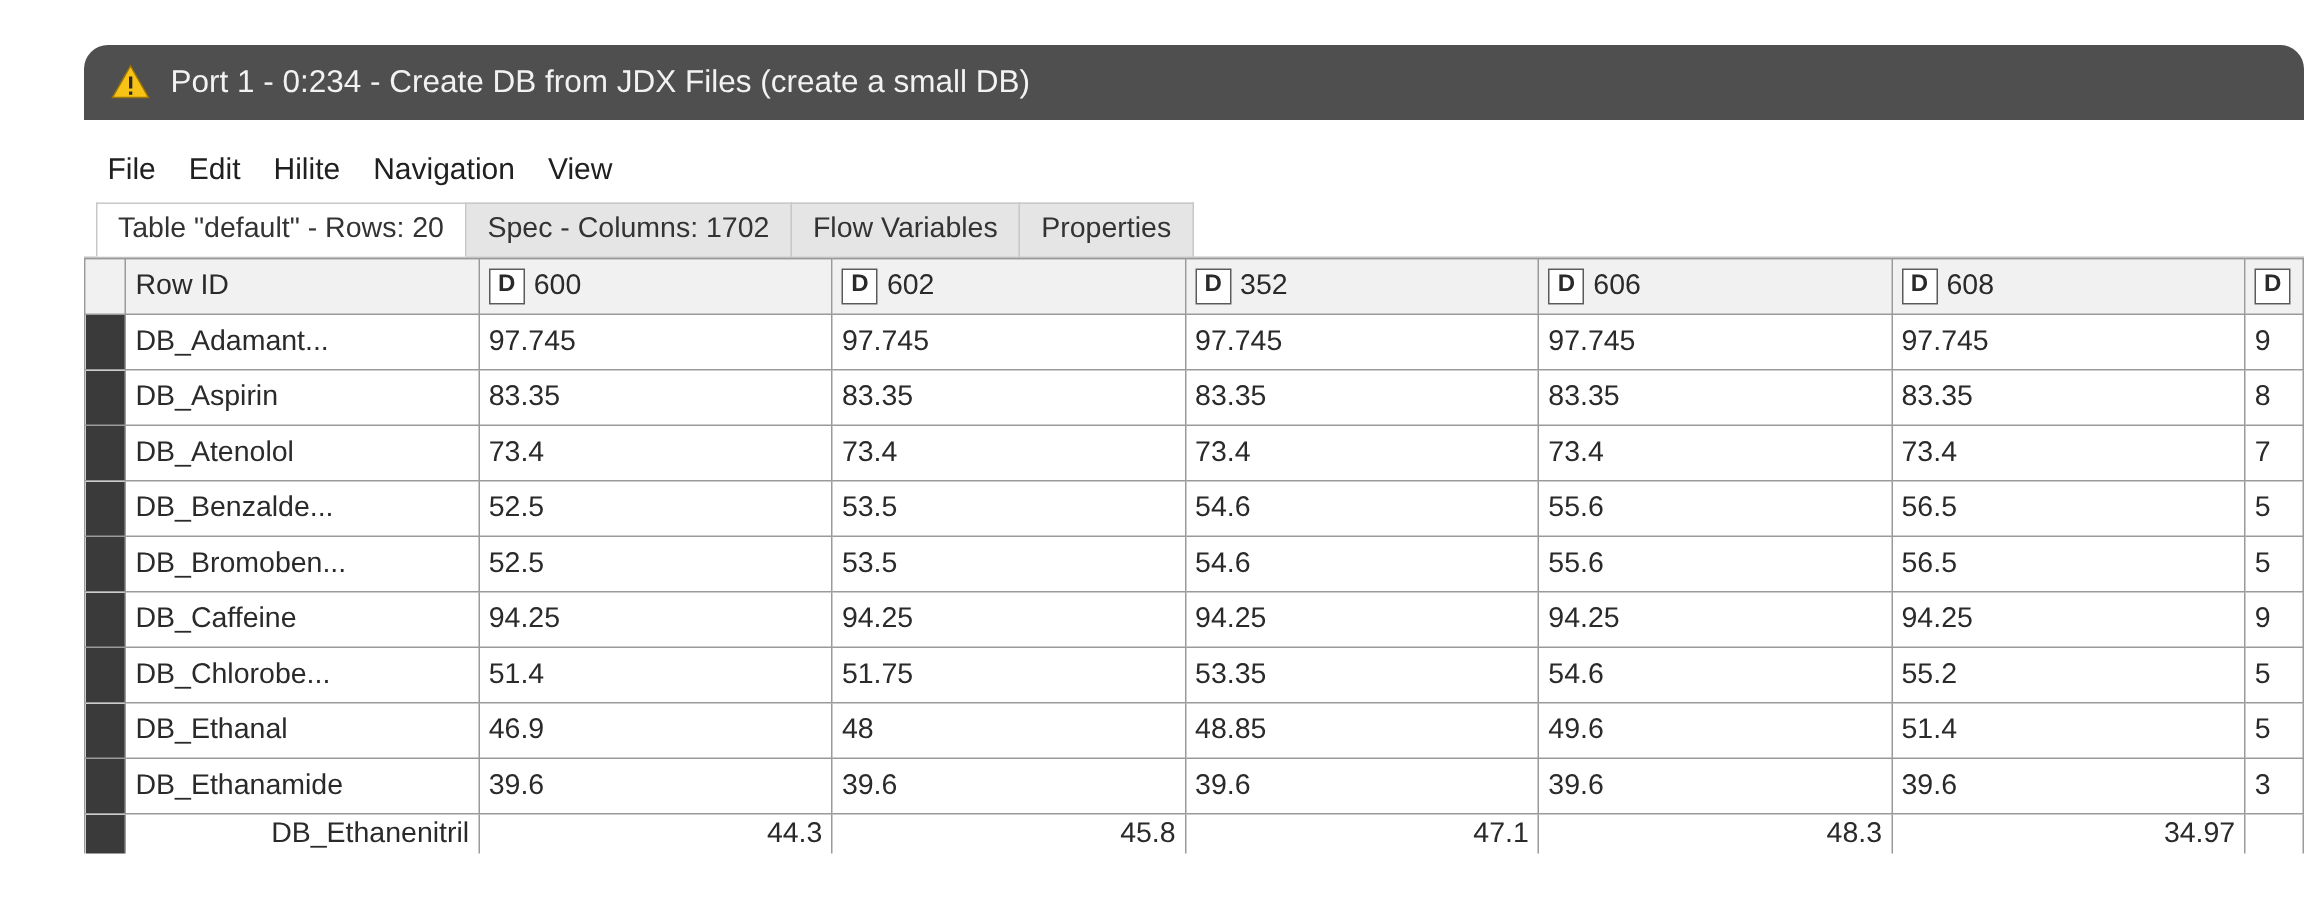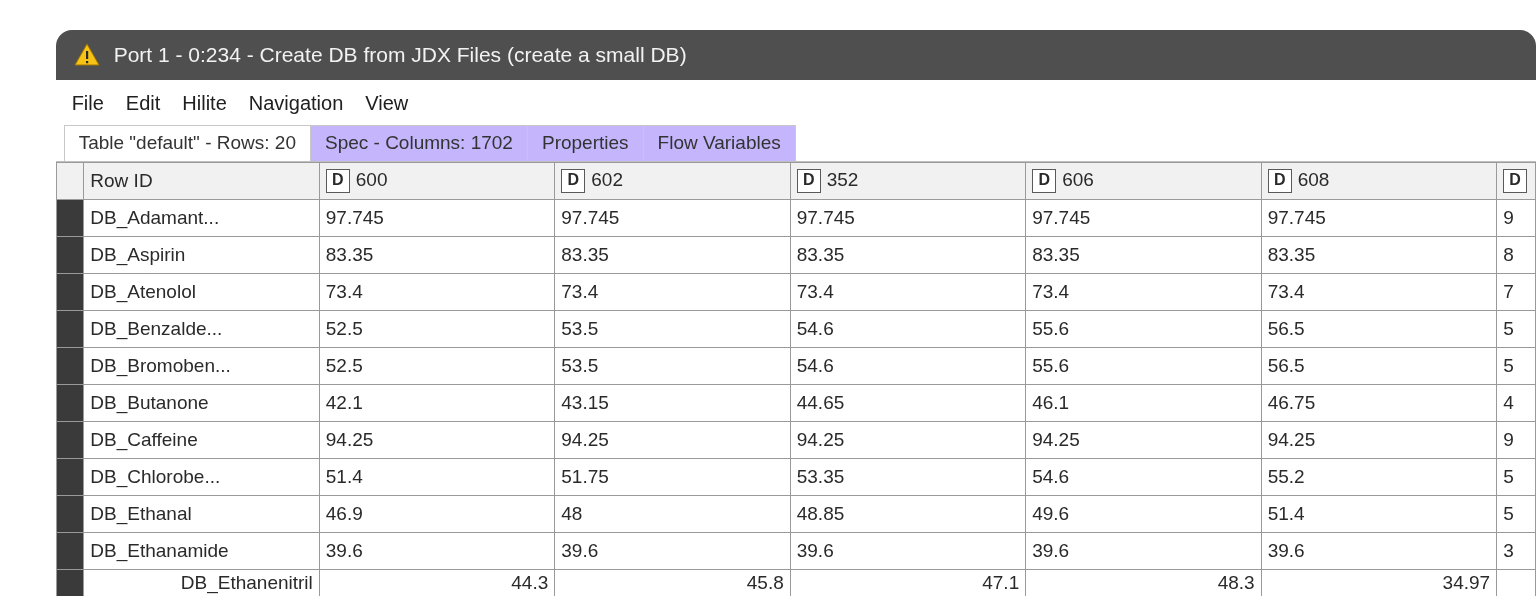--- a/index.html
+++ b/index.html
@@ -81,39 +81,39 @@
     height: 26px;
     display: inline-flex;
     align-items: center;
     justify-content: center;
   }
   .warn-icon svg { display:block; }
 
   .menubar {
     display: flex;
     gap: 22px;
-    padding: 12px 16px 10px 16px;
+    padding: 22px 16px 10px 16px;
     font-size: 20px;
     color: #202020;
     background: #fff;
   }
   .menubar span { cursor: default; }
 
   .tabstrip {
     display: flex;
     align-items: stretch;
     font-size: 19px;
     background: #fff;
     padding-left: 8px;
   }
   .tab {
     padding: 6px 14px 7px 14px;
     border: 1px solid #c8c8c8;
     border-bottom: none;
-    background: #c4b5fd;
+    background: #e5e5e5;
     color: #333;
     margin-right: -1px;
   }
   .tab.active {
     background: #fff;
     position: relative;
     z-index: 2;
   }
   .tab.first-active {
     border-left: 1px solid #c8c8c8;
@@ -227,22 +227,22 @@
         <span>File</span>
         <span>Edit</span>
         <span>Hilite</span>
         <span>Navigation</span>
         <span>View</span>
       </div>
 
     <div class="tabstrip" id="tabstrip">
         <div class="tab active first-active">Table "default" - Rows: 20</div>
         <div class="tab">Spec - Columns: 1702</div>
+        <div class="tab">Flow Variables</div>
         <div class="tab">Properties</div>
-        <div class="tab">Flow Variables</div>
       </div>
 
     <div class="table-wrap">
       <table class="data">
         <colgroup id="colgroup">
           <col class="marker">
           <col class="rowid">
         <col class="dcol">
             <col class="dcol">
             <col class="dcol">
@@ -308,30 +308,20 @@
               <td class="rowid">DB_Bromoben...</td>
               <td>52.5</td>
               <td>53.5</td>
               <td>54.6</td>
               <td>55.6</td>
               <td>56.5</td>
               <td>5</td>
             </tr>
             <tr>
               <td class="marker"></td>
-              <td class="rowid">DB_Butanone</td>
-              <td>42.1</td>
-              <td>43.15</td>
-              <td>44.65</td>
-              <td>46.1</td>
-              <td>46.75</td>
-              <td>4</td>
-            </tr>
-            <tr>
-              <td class="marker"></td>
               <td class="rowid">DB_Caffeine</td>
               <td>94.25</td>
               <td>94.25</td>
               <td>94.25</td>
               <td>94.25</td>
               <td>94.25</td>
               <td>9</td>
             </tr>
             <tr>
               <td class="marker"></td>

